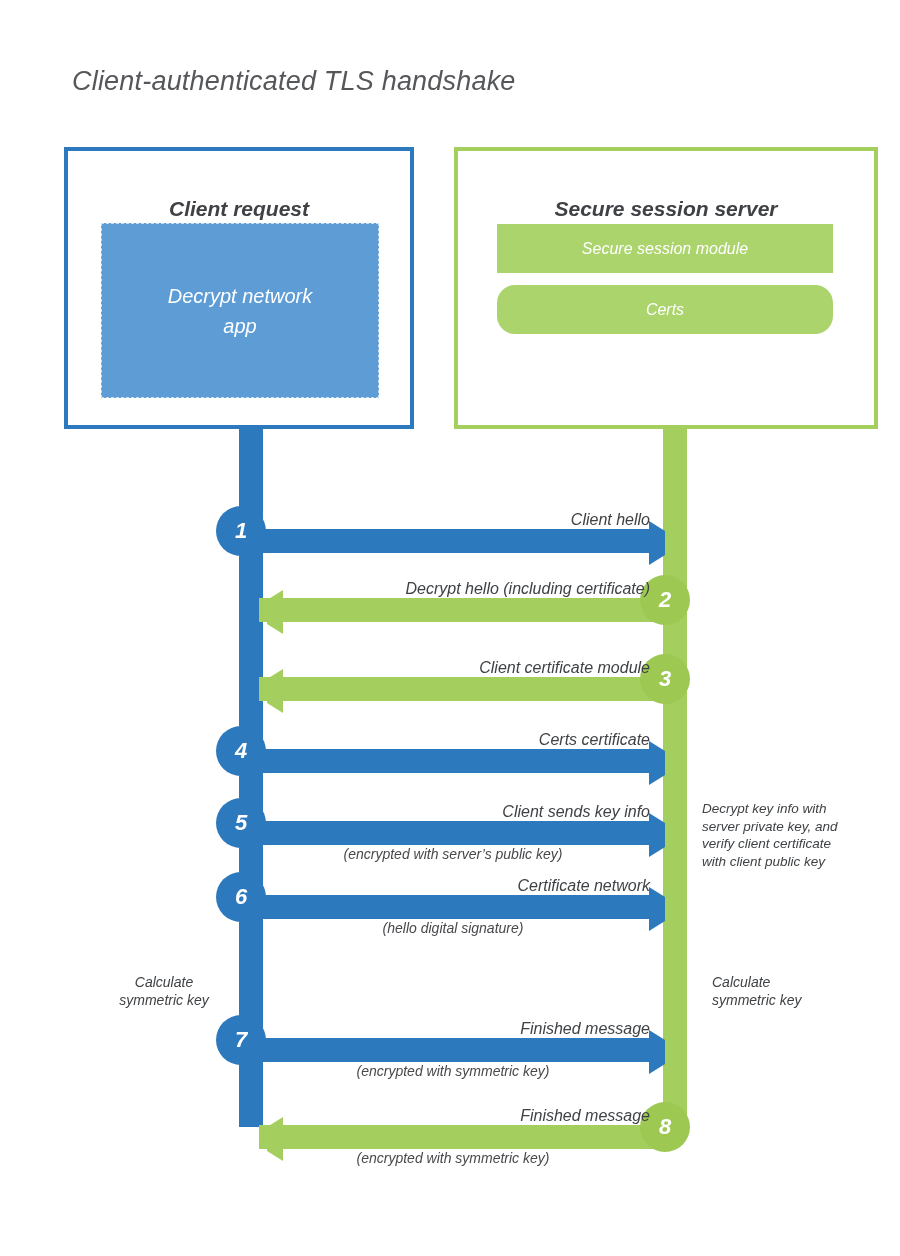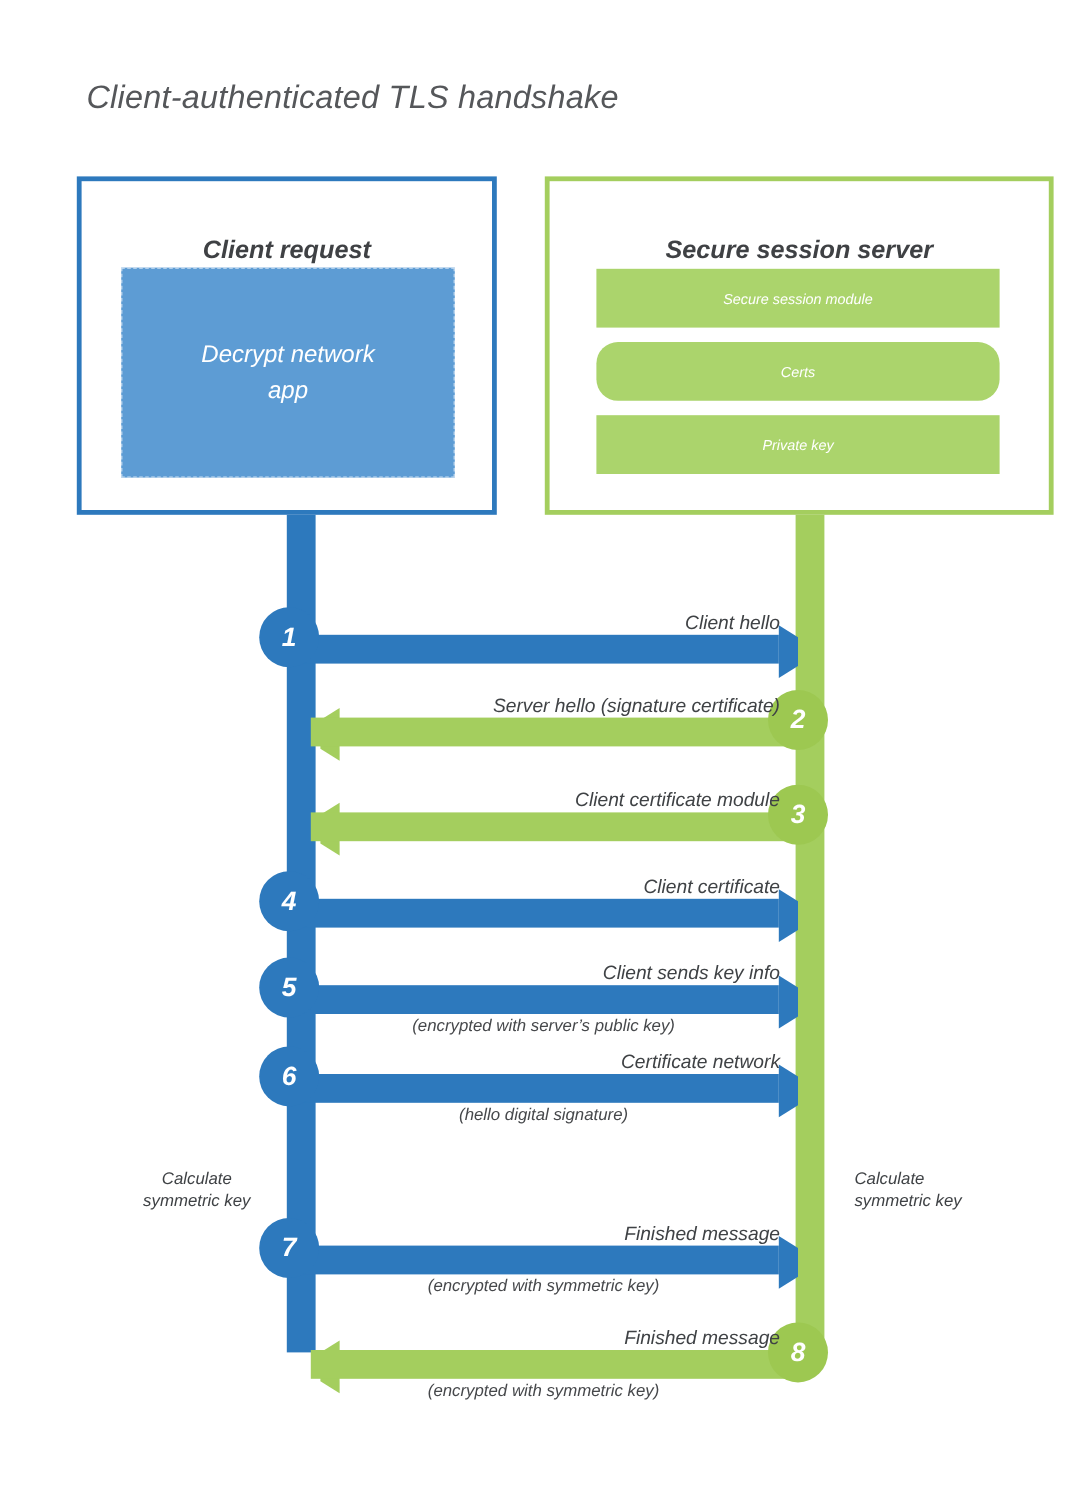--- a/index.html
+++ b/index.html
@@ -15,21 +15,21 @@
   .box.server { left:430px; top:123px; width:424px; height:282px; border:4px solid var(--green); }
   .box-title { margin-top:22px; text-align:center; font-size:21px; font-weight:bold; color:var(--heading_text); }
 
   .app-box { position:absolute; left:77px; top:199px; width:278px; height:175px;
              background:var(--blue_fill); border:1px dashed var(--blue_dash);
              display:flex; align-items:center; justify-content:center; }
   .app-box span { display:block; width:170px; text-align:center; color:#fff; font-size:20px; line-height:1.5; }
 
   .bar { position:absolute; left:473px; width:336px; height:49px; background:var(--green_fill);
          display:flex; align-items:center; justify-content:center; }
-  .bar span { color:#fff; font-size:12px; }
+  .bar span { color:#fff; font-size:16px; }
   .bar.b1 { top:200px; } .bar.b2 { top:261px;border-radius:18px; } .bar.b3 { top:322px; }
 
   .lifeline { position:absolute; width:4px; }
   .lifeline.client-line { left:215px; top:405px; height:698px; background:var(--blue); }
   .lifeline.server-line { left:639px; top:405px; height:700px; background:var(--green); }
 
   .step-circle { position:absolute; width:50px; height:50px; border-radius:50%;
                  display:flex; align-items:center; justify-content:center;
                  color:#fff; font-size:22px; font-weight:bold; }
   .arrow-bar { position:absolute; height:5px; }
@@ -61,44 +61,41 @@
 
   <div class="box server">
     <div class="box-title">Secure session server</div>
   </div>
   <div class="bar b1">
     <span>Secure session module</span>
   </div>
   <div class="bar b2">
     <span>Certs</span>
   </div>
-  <div class="bar b3">
-    <span>Private key</span>
-  </div>
 
   <div class="lifeline client-line"></div>
   <div class="lifeline server-line"></div>
 
   <div id="steps">
       <div class="arrow-bar" style="left: 219px; top: 505px; width: 406px; background: rgb(45, 121, 189);"></div>
       <div class="arrow-head" style="left: 625px; top: 497px; border-left: 16px solid rgb(45, 121, 189);"></div>
       <div class="step-circle" style="left: 192px; top: 482px; background: rgb(45, 121, 189);">1</div>
       <div class="step-label" style="top: 475px;">Client hello</div>
       <div class="arrow-head" style="left: 219px; top: 566px; border-right: 16px solid rgb(164, 206, 94);"></div>
       <div class="arrow-bar" style="left: 235px; top: 574px; width: 404px; background: rgb(164, 206, 94);"></div>
       <div class="step-circle" style="left: 616px; top: 551px; background: rgb(157, 200, 81);">2</div>
-      <div class="step-label" style="top: 544px;">Server hello (signature certificate)</div>
+      <div class="step-label" style="top: 544px;">Decrypt hello (including certificate)</div>
       <div class="arrow-head" style="left: 219px; top: 645px; border-right: 16px solid rgb(164, 206, 94);"></div>
       <div class="arrow-bar" style="left: 235px; top: 653px; width: 404px; background: rgb(164, 206, 94);"></div>
       <div class="step-circle" style="left: 616px; top: 630px; background: rgb(157, 200, 81);">3</div>
       <div class="step-label" style="top: 623px;">Client certificate module</div>
       <div class="arrow-bar" style="left: 219px; top: 725px; width: 406px; background: rgb(45, 121, 189);"></div>
       <div class="arrow-head" style="left: 625px; top: 717px; border-left: 16px solid rgb(45, 121, 189);"></div>
       <div class="step-circle" style="left: 192px; top: 702px; background: rgb(45, 121, 189);">4</div>
-      <div class="step-label" style="top: 695px;">Client certificate</div>
+      <div class="step-label" style="top: 695px;">Certs certificate</div>
       <div class="arrow-bar" style="left: 219px; top: 797px; width: 406px; background: rgb(45, 121, 189);"></div>
       <div class="arrow-head" style="left: 625px; top: 789px; border-left: 16px solid rgb(45, 121, 189);"></div>
       <div class="step-circle" style="left: 192px; top: 774px; background: rgb(45, 121, 189);">5</div>
       <div class="step-label" style="top: 767px;">Client sends key info</div>
       <div class="step-sublabel" style="top: 810px;">(encrypted with server’s public key)</div>
       <div class="arrow-bar" style="left: 219px; top: 871px; width: 406px; background: rgb(45, 121, 189);"></div>
       <div class="arrow-head" style="left: 625px; top: 863px; border-left: 16px solid rgb(45, 121, 189);"></div>
       <div class="step-circle" style="left: 192px; top: 848px; background: rgb(45, 121, 189);">6</div>
       <div class="step-label" style="top: 841px;">Certificate network</div>
       <div class="step-sublabel" style="top: 884px;">(hello digital signature)</div>
@@ -107,16 +104,17 @@
       <div class="step-circle" style="left: 192px; top: 991px; background: rgb(45, 121, 189);">7</div>
       <div class="step-label" style="top: 984px;">Finished message</div>
       <div class="step-sublabel" style="top: 1027px;">(encrypted with symmetric key)</div>
       <div class="arrow-head" style="left: 219px; top: 1093px; border-right: 16px solid rgb(164, 206, 94);"></div>
       <div class="arrow-bar" style="left: 235px; top: 1101px; width: 404px; background: rgb(164, 206, 94);"></div>
       <div class="step-circle" style="left: 616px; top: 1078px; background: rgb(157, 200, 81);">8</div>
       <div class="step-label" style="top: 1071px;">Finished message</div>
       <div class="step-sublabel" style="top: 1114px;">(encrypted with symmetric key)</div>
     </div>
 
+  <div class="note note-decrypt">Decrypt key info with server private key, and verify client certificate with client public key</div>
   <div class="note note-calc-left">Calculate symmetric key</div>
   <div class="note note-calc-right">Calculate symmetric key</div>
 
 </div>
 
 </body></html>

